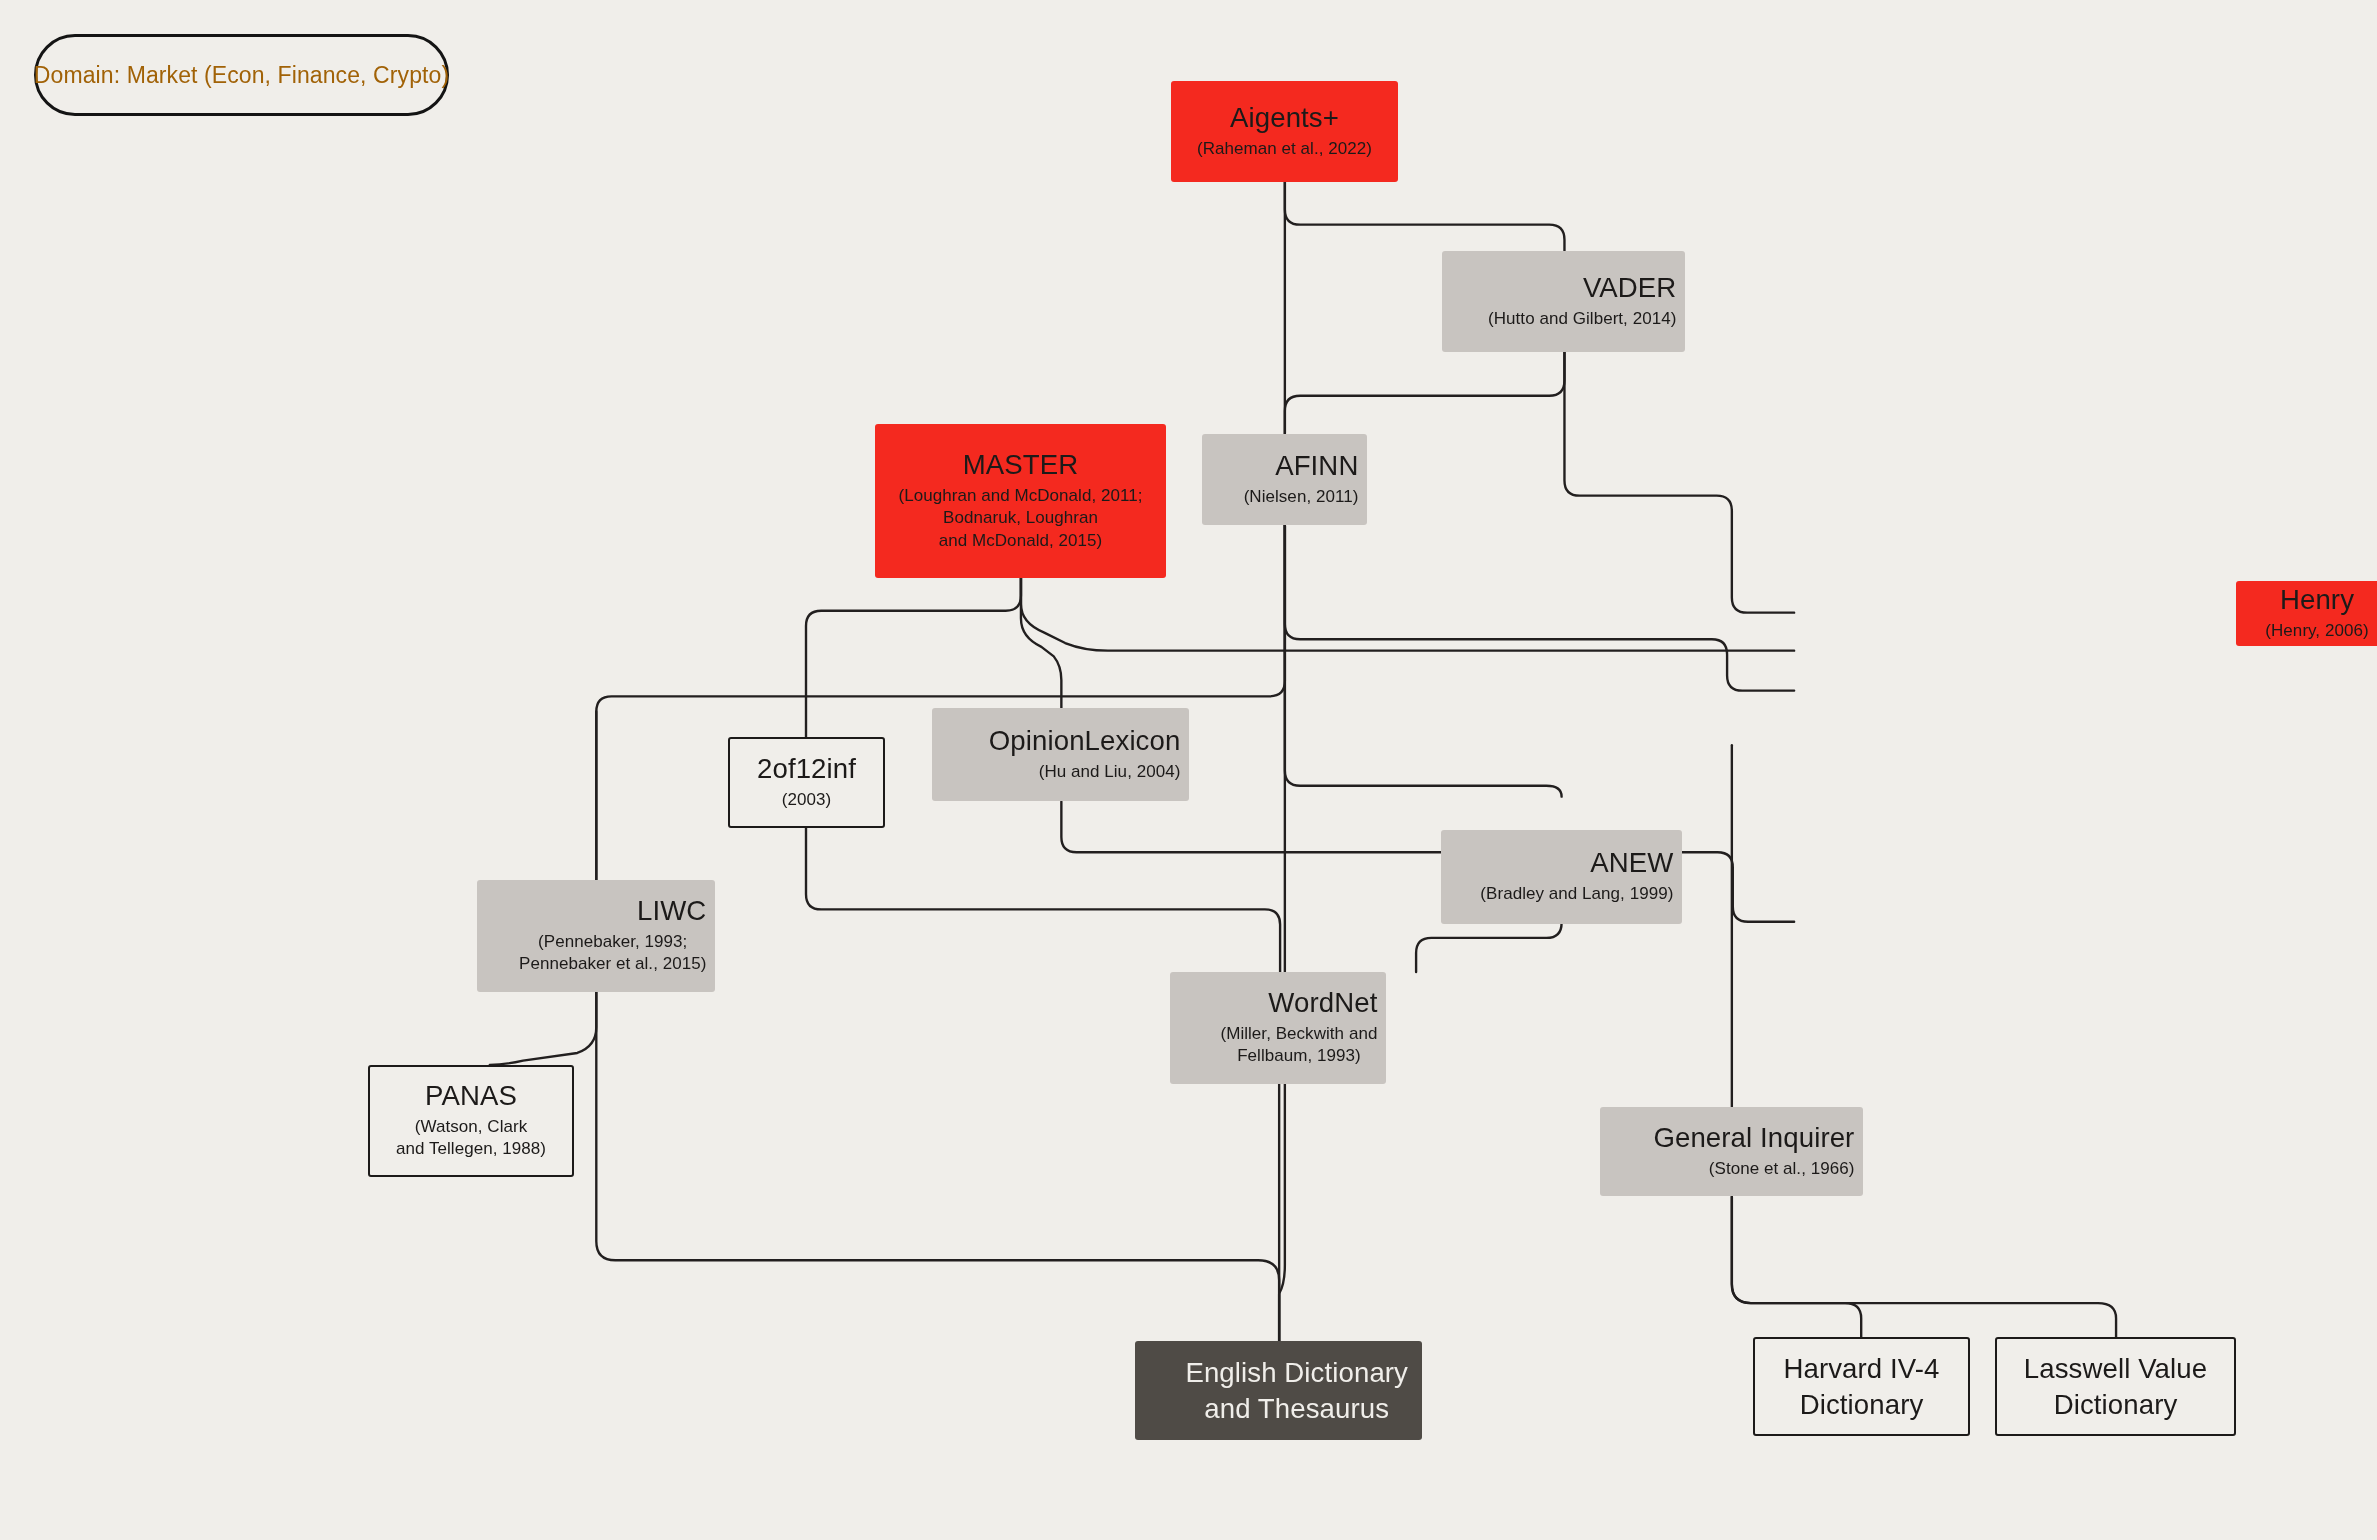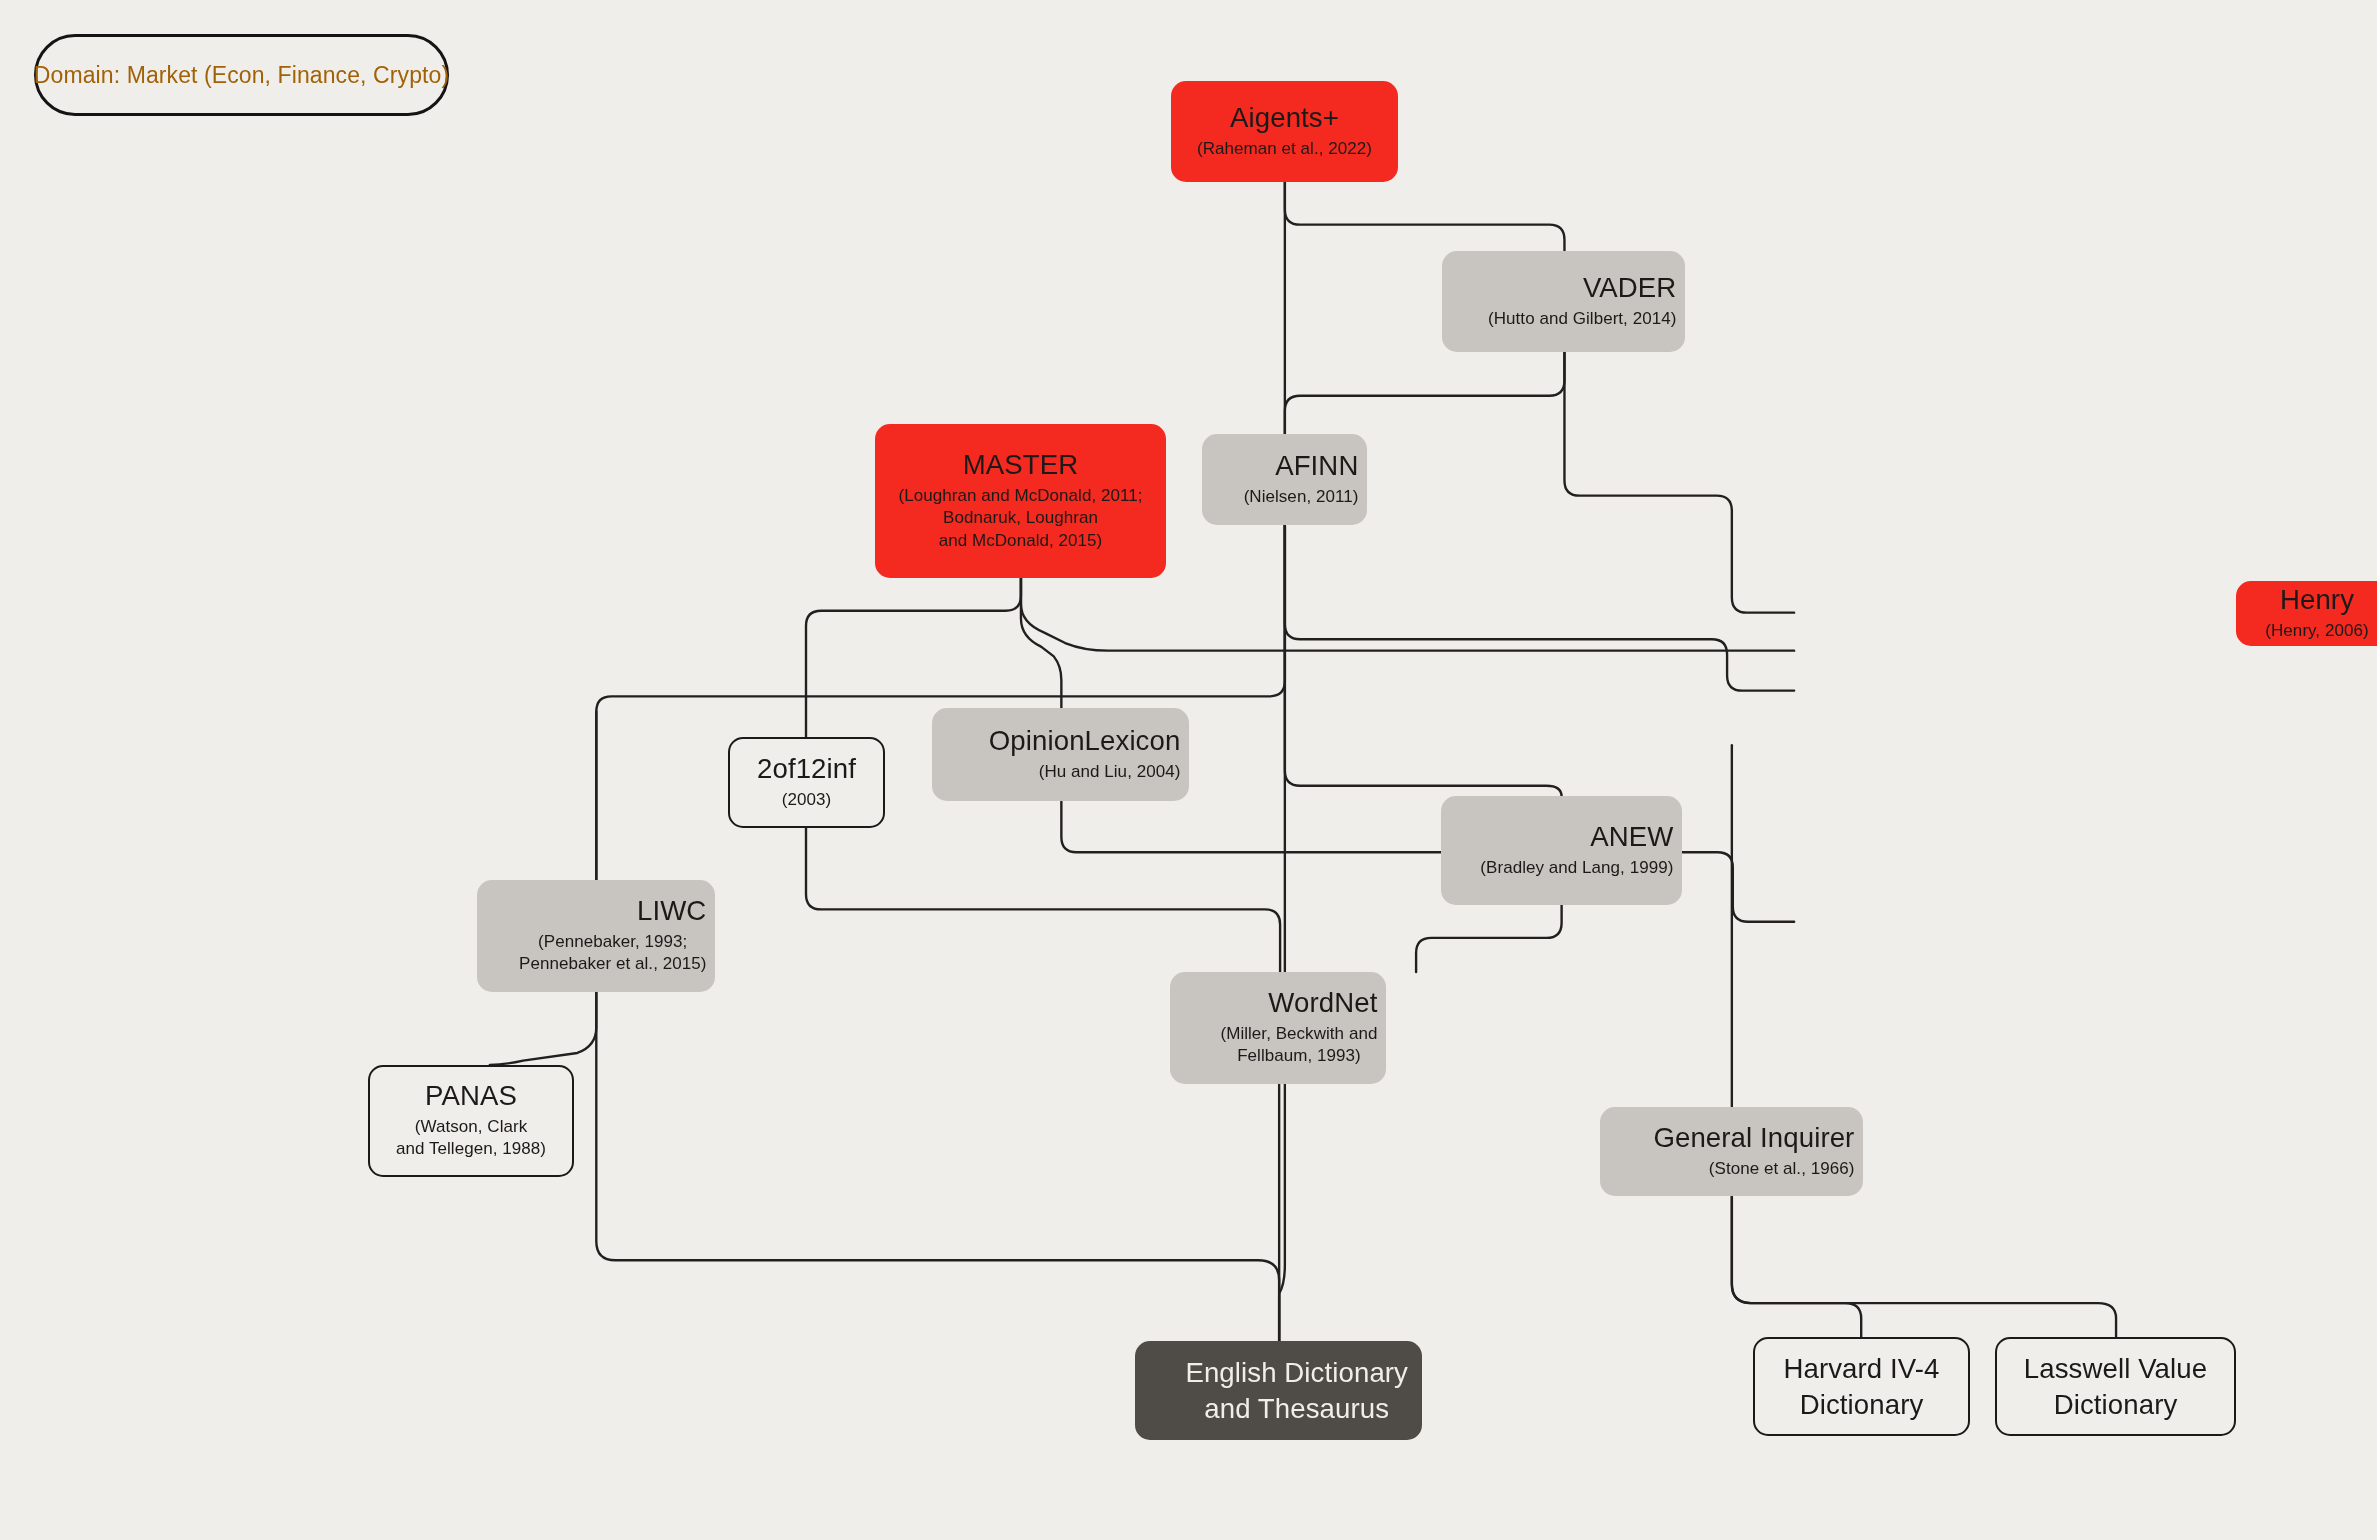--- a/index.html
+++ b/index.html
@@ -22,21 +22,21 @@
     background:transparent;
     box-sizing:border-box;
   }
   .domain-badge .label{
     font-size:23px;color:#a16207;letter-spacing:0.1px;white-space:nowrap;
   }
 
   .node{
     position:absolute;
     box-sizing:border-box;
-    border-radius:15px;
+    border-radius:3px;
     display:flex;flex-direction:column;
     align-items:center;justify-content:center;
     text-align:center;
     padding:4.8px 8.6px;
   }
   .node .title{
     font-size:27.6px;
     line-height:1.12;
     color:#1C1A19;
     font-weight:400;
@@ -126,21 +126,21 @@
       <div class="cite">(Henry, 2006)</div>
     </div>
     <div class="node outline" style="left: 728px; top: 737px; width: 157px; height: 91px; align-items: center;">
       <div class="title">2of12inf</div>
       <div class="cite">(2003)</div>
     </div>
     <div class="node gray" style="left: 932px; top: 708px; width: 257px; height: 93px;">
       <div class="title">OpinionLexicon</div>
       <div class="cite">(Hu and Liu, 2004)</div>
     </div>
-    <div class="node gray" style="left: 1441px; top: 796px; width: 241px; height: 109px;">
+    <div class="node gray" style="left: 1441px; top: 830px; width: 241px; height: 94px;">
       <div class="title">ANEW</div>
       <div class="cite">(Bradley and Lang, 1999)</div>
     </div>
     <div class="node gray" style="left: 477px; top: 880px; width: 238px; height: 112px;">
       <div class="title">LIWC</div>
       <div class="cite">(Pennebaker, 1993;<br>Pennebaker et al., 2015)</div>
     </div>
     <div class="node gray" style="left: 1170px; top: 972px; width: 216px; height: 112px;">
       <div class="title">WordNet</div>
       <div class="cite">(Miller, Beckwith and<br>Fellbaum, 1993)</div>

